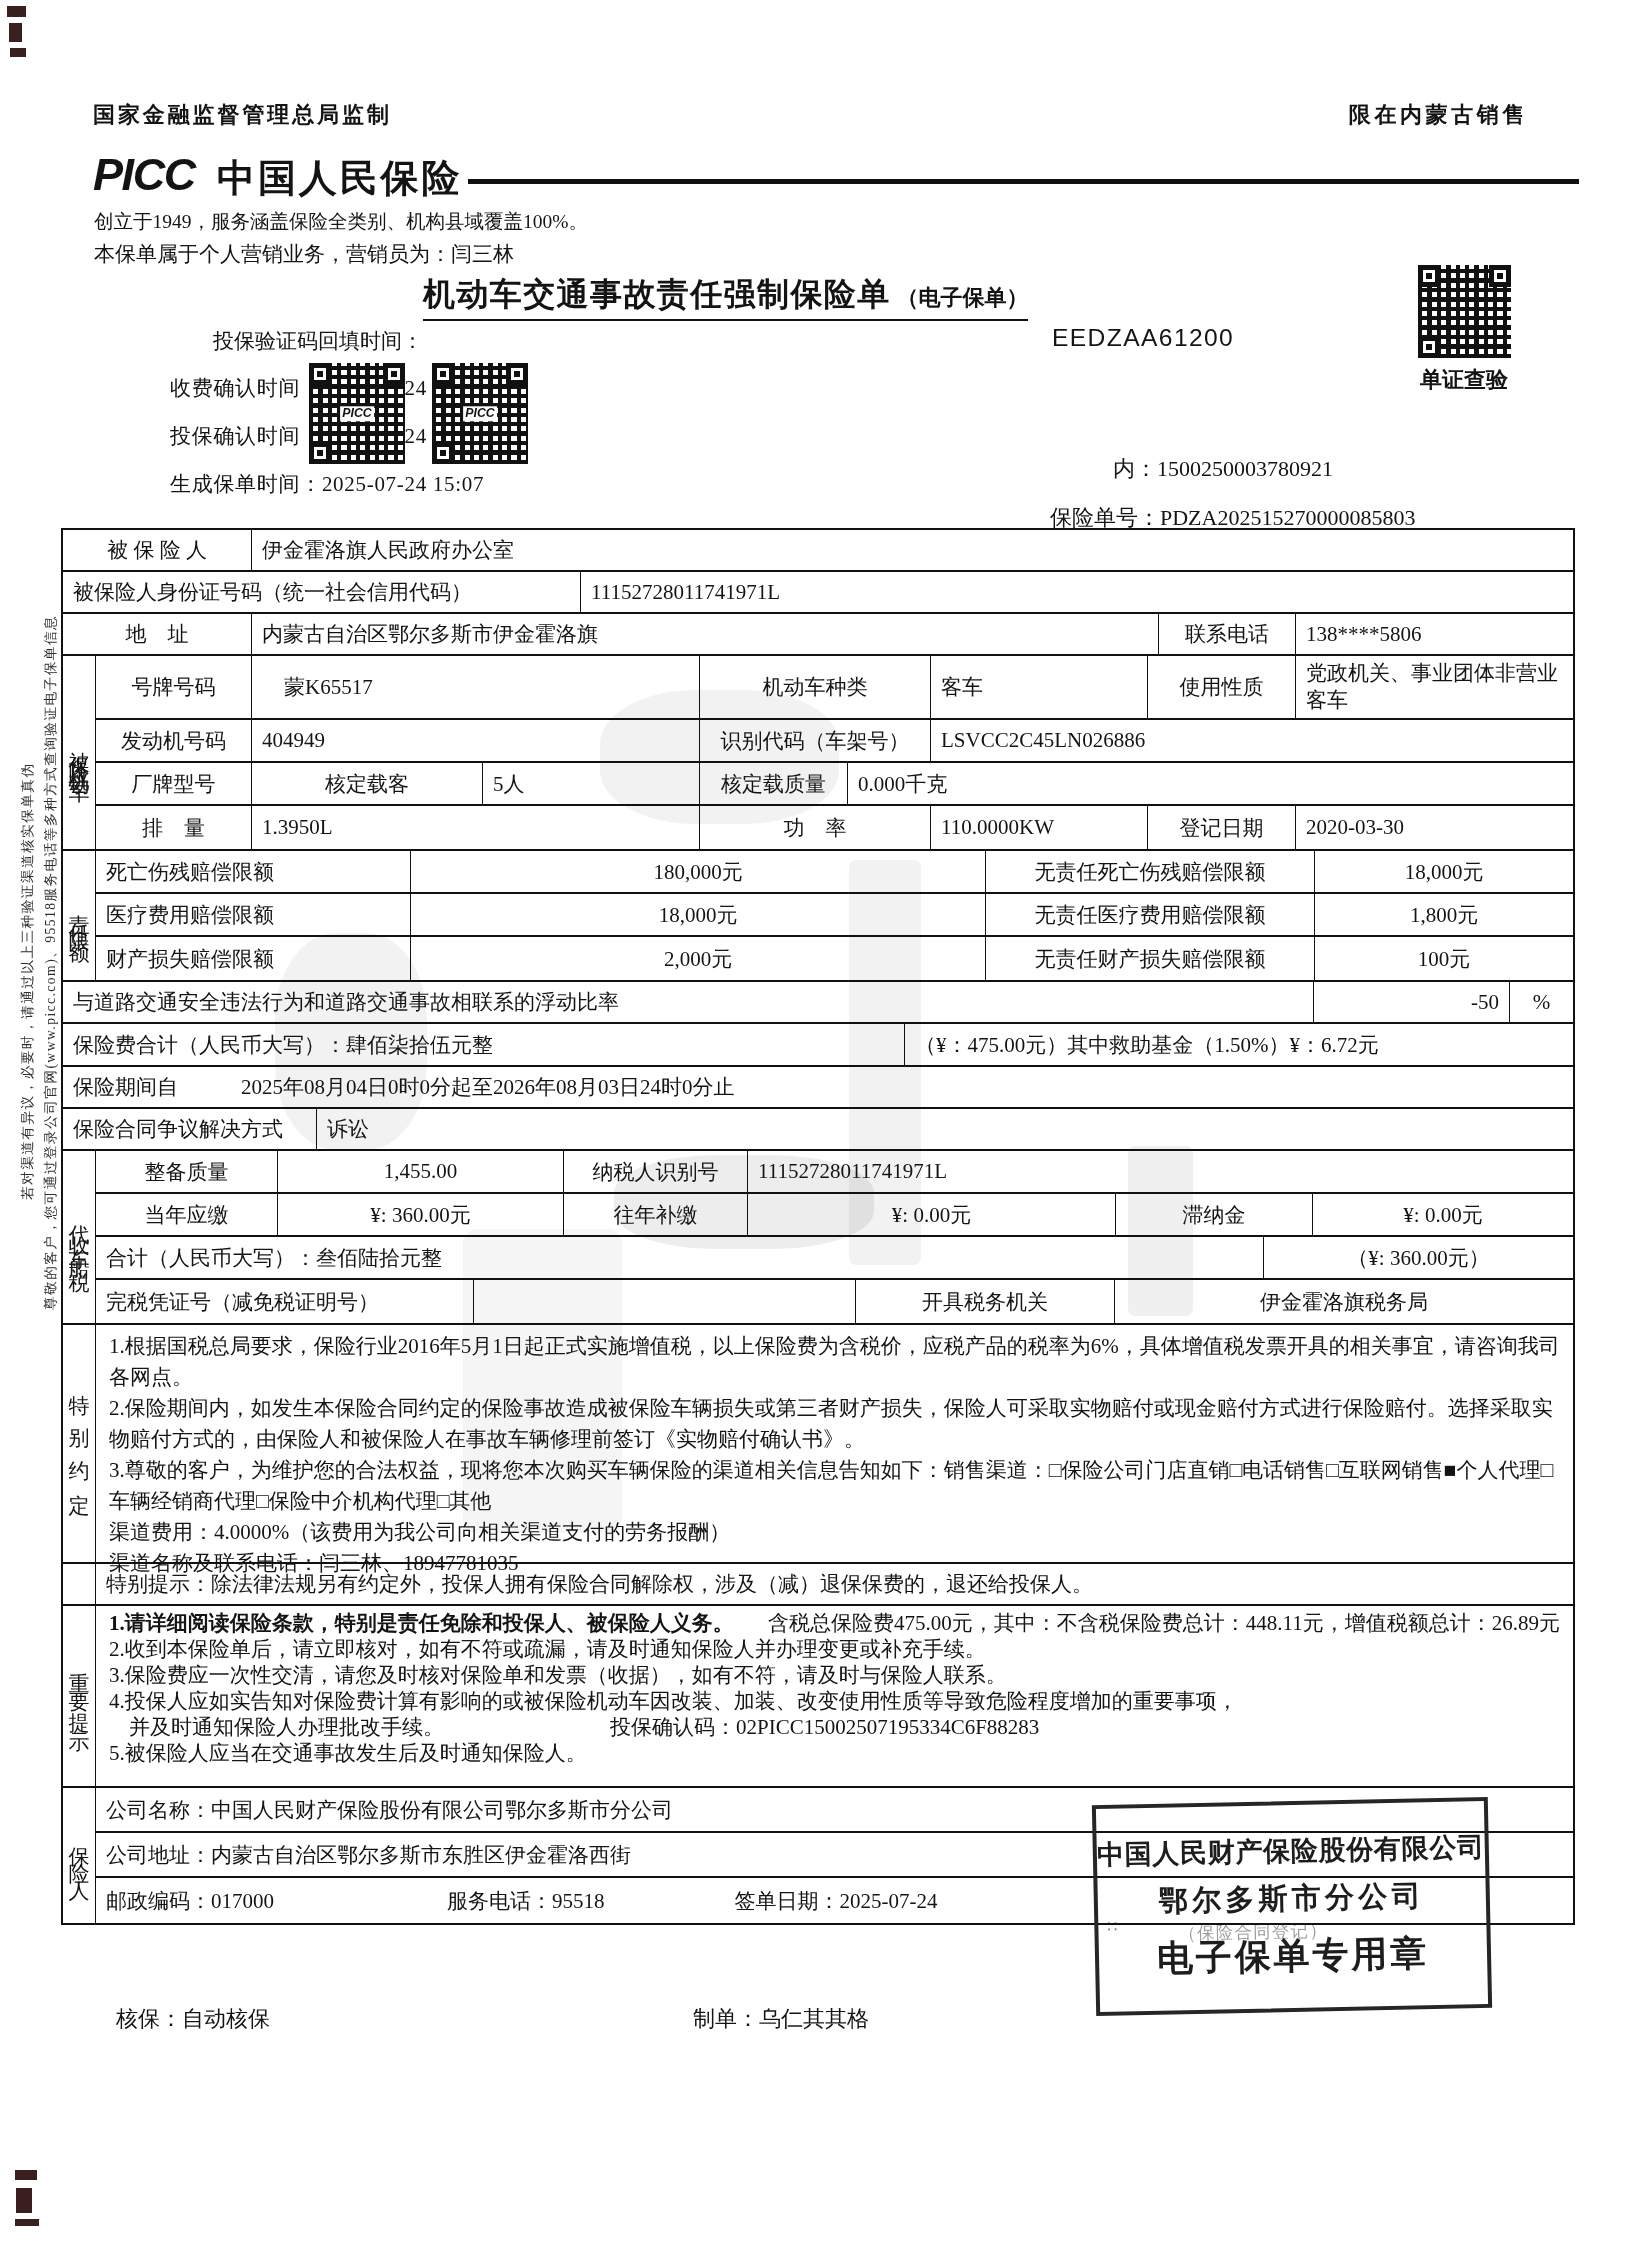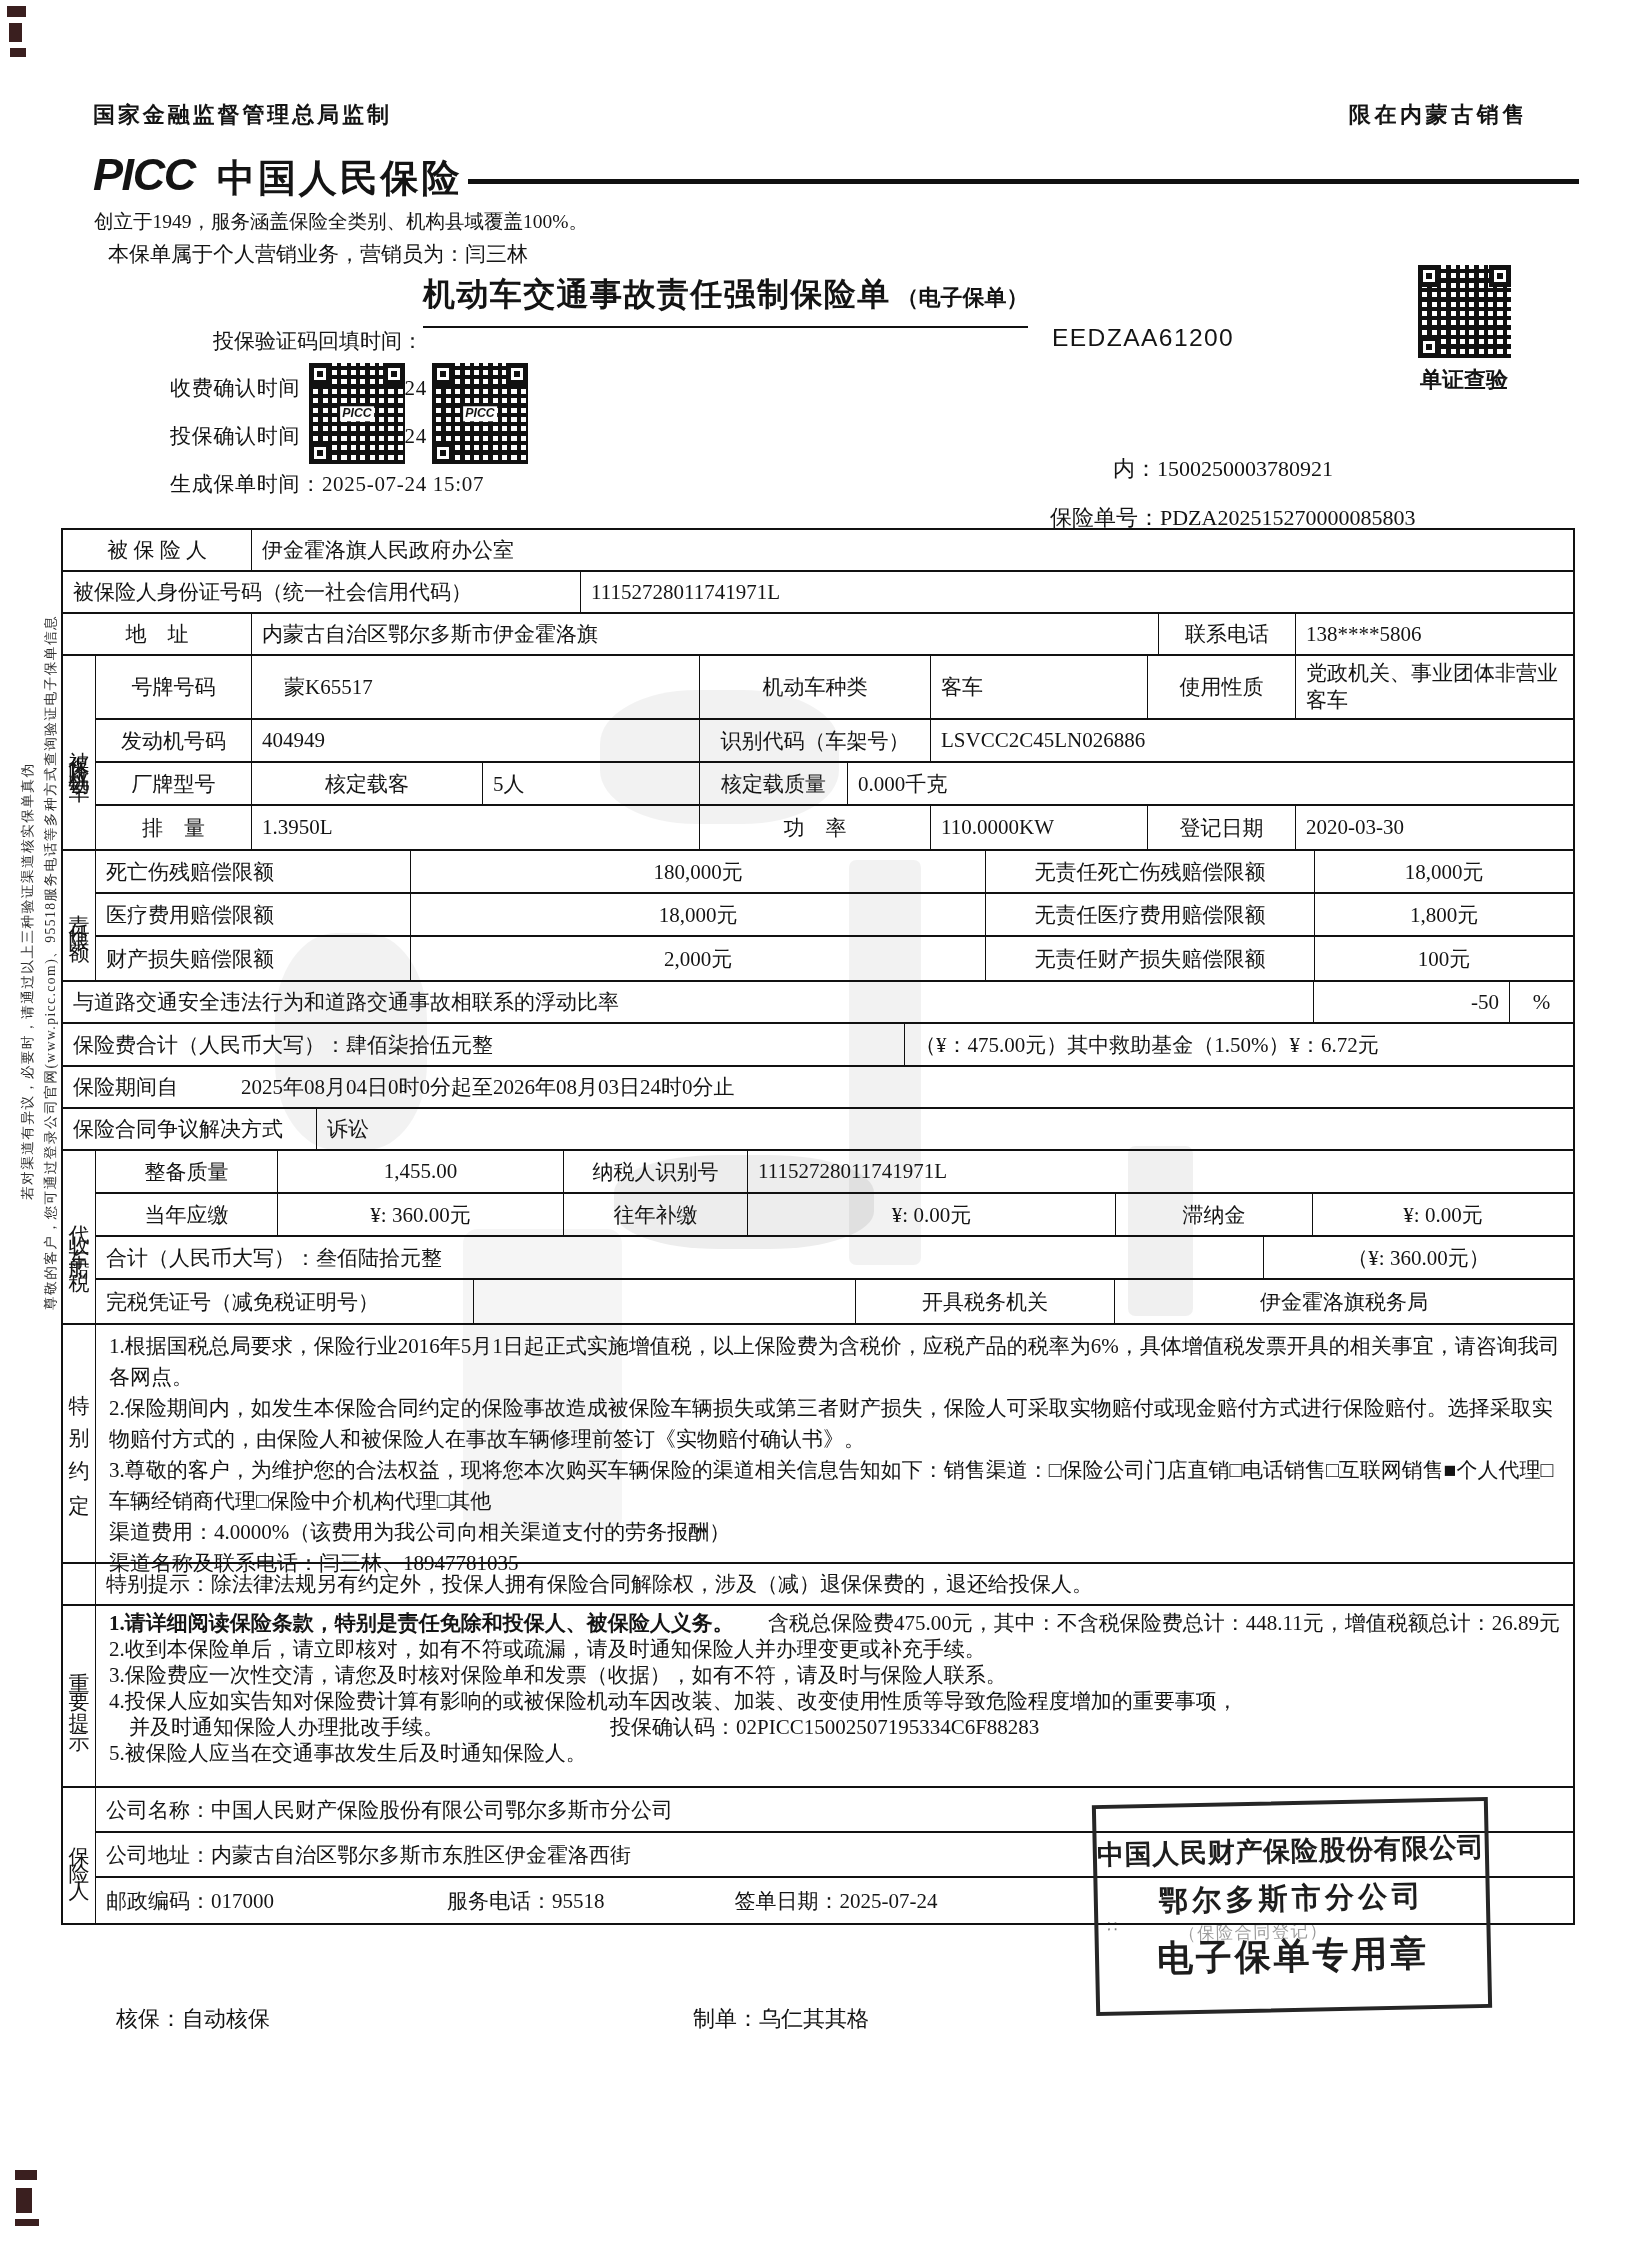--- a/index.html
+++ b/index.html
@@ -8,23 +8,23 @@
   .abs{position:absolute;}
   .sans{font-family:"Liberation Sans","DejaVu Sans",sans-serif;}
 
   
   .supervisor{left:93px;top:100px;font-size:22px;letter-spacing:2.9px;font-weight:600;}
   .region-note{right:108px;top:100px;font-size:22px;letter-spacing:3.6px;font-weight:600;}
   .logo-picc{left:93px;top:149px;font-size:45px;font-weight:900;font-style:italic;letter-spacing:-1.4px;}
   .logo-brand{left:217px;top:153px;font-size:38px;font-weight:900;letter-spacing:2.9px;}
   .logo-line{left:468px;top:179px;width:1111px;height:5px;background:#111;}
   .slogan{left:94px;top:208px;font-size:19.5px;}
-  .agent-line{left:108px;top:240px;font-size:21px;}
-
-  .title-wrap{left:423px;top:273px;display:flex;align-items:baseline;border-bottom:2.9px solid #111;padding-bottom:9px;}
+  .agent-line{left:94px;top:240px;font-size:21px;}
+
+  .title-wrap{left:423px;top:273px;display:flex;align-items:baseline;border-bottom:2.9px solid #111;padding-bottom:2px;}
   .title-main{font-size:32px;font-weight:800;letter-spacing:1.4px;}
   .title-sub{font-size:22px;font-weight:700;margin-left:5.8px;}
   .everify{left:1052px;top:324px;font-size:24.6px;letter-spacing:1.4px;}
   .backfill{left:213px;top:327px;font-size:21px;}
   .time1{left:170px;top:374px;} .time2{left:170px;top:422px;} .time3{left:170px;top:470px;}
   .timeline{font-size:21px;letter-spacing:0.7px;}
   .innerno{left:1113px;top:454px;font-size:22px;}
   .policyno{left:1050px;top:503px;font-size:22px;}
 
   

